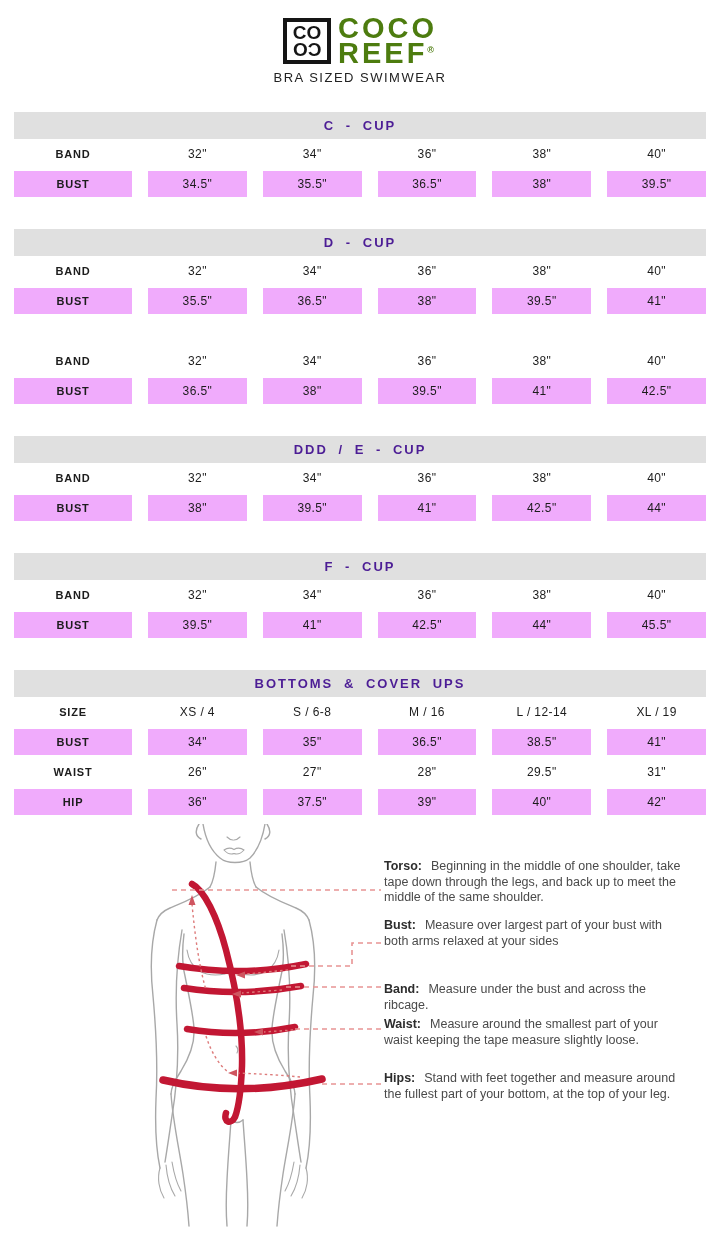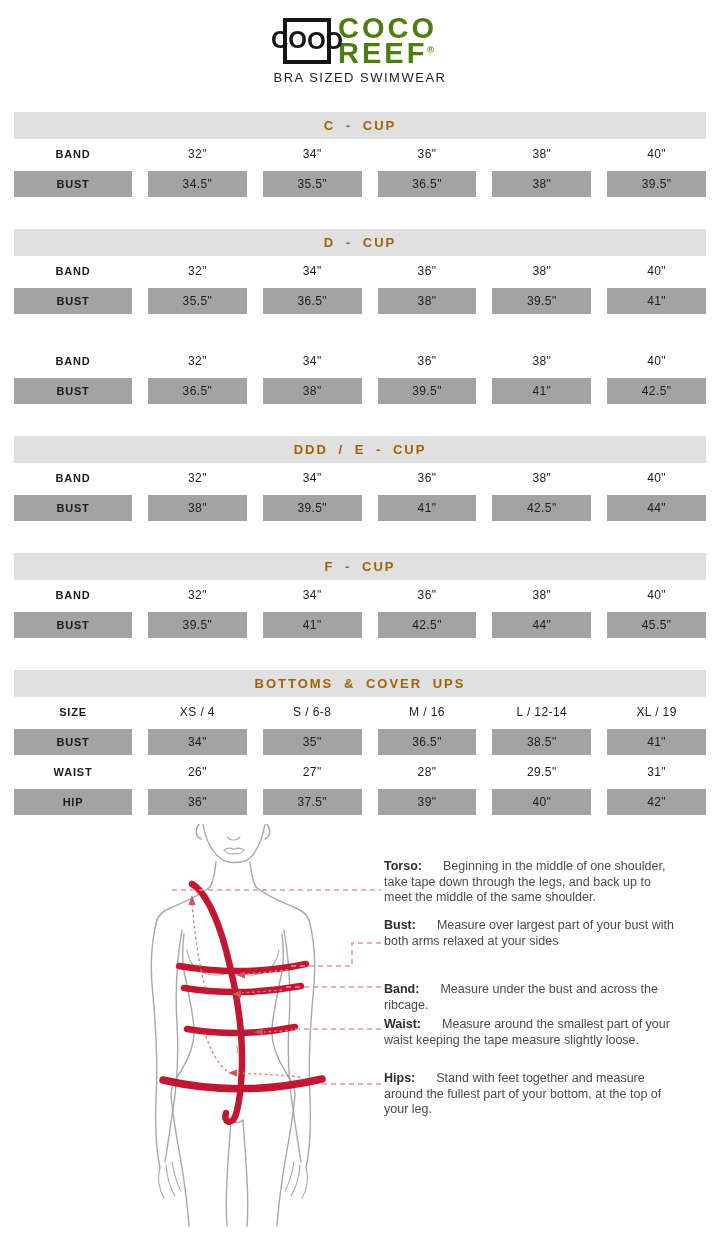--- a/index.html
+++ b/index.html
@@ -5,47 +5,47 @@
   * { margin:0; padding:0; box-sizing:border-box; }
   html,body { background:#ffffff; }
   body { font-family:"Liberation Sans", sans-serif; color:#1c1c1c; }
   .page { position:relative; width:720px; height:1249px; margin:0 auto; background:#fff; overflow:hidden; }
 
   
   .brand { padding-top:16px; display:flex; flex-direction:column; align-items:center; }
   .brand-row { display:flex; align-items:center; }
   .monogram {
     width:48px; height:46px; border:4px solid #151515;
-    display:flex; flex-direction:row; align-items:center; justify-content:center;
-    font-weight:bold; font-size:24px; line-height:0.85; color:#151515;
+    display:flex; flex-direction:column; align-items:center; justify-content:center;
+    font-weight:bold; font-size:19px; line-height:0.85; color:#151515;
   }
   .monogram .flip { display:block; transform:rotate(180deg); }
   .brand-names { margin-left:7px; font-weight:bold; font-size:29px; letter-spacing:3px; line-height:0.85; color:#4d7c0f; }
   .brand-names sup { font-size:9px; letter-spacing:0; vertical-align:10px; }
   .tagline { margin-top:5px; font-weight:normal; font-size:13px; letter-spacing:1.5px; color:#222; }
 
   
   #tables { margin:27px 14px 0; }
   .size-table { width:692px; margin-bottom:30px; }
   .size-table:last-child { margin-bottom:7px; }
   .table-title {
     background:#e0e0e0; height:27px; line-height:27px; text-align:center;
-    font-weight:bold; font-size:13px; letter-spacing:2px; word-spacing:5px; color:#a16207;
+    font-weight:bold; font-size:13px; letter-spacing:2px; word-spacing:5px; color:#4c1d95;
   }
   .trow { display:flex; gap:16px; height:30px; padding:2px 0; }
   .trow .cell { flex:1 1 0; display:flex; align-items:center; justify-content:center; font-size:12px; letter-spacing:0.4px; }
   .trow .cell.label { flex:0 0 118px; font-weight:bold; font-size:11px; letter-spacing:0.8px; }
-  .trow.gray .cell { background:#a3a3a3; }
+  .trow.gray .cell { background:#f0abfc; }
 
   
   .diagram { position:relative; width:720px; height:404px; }
   .diagram svg { position:absolute; left:0; top:0; }
   .guide { position:absolute; left:384px; top:0; width:298px; }
   .guide-item { position:absolute; left:0; width:298px; font-size:12.5px; line-height:15.5px; color:#4a4a4a; }
-  .g-label { font-weight:bold; color:#2d2d2d; padding-right:21px; }
+  .g-label { font-weight:bold; color:#2d2d2d; padding-right:9px; }
 </style>
 </head>
 <body>
 
 <div class="page">
 
   <header class="brand">
     <div class="brand-row">
       <div class="monogram">
         <span>CO</span>

